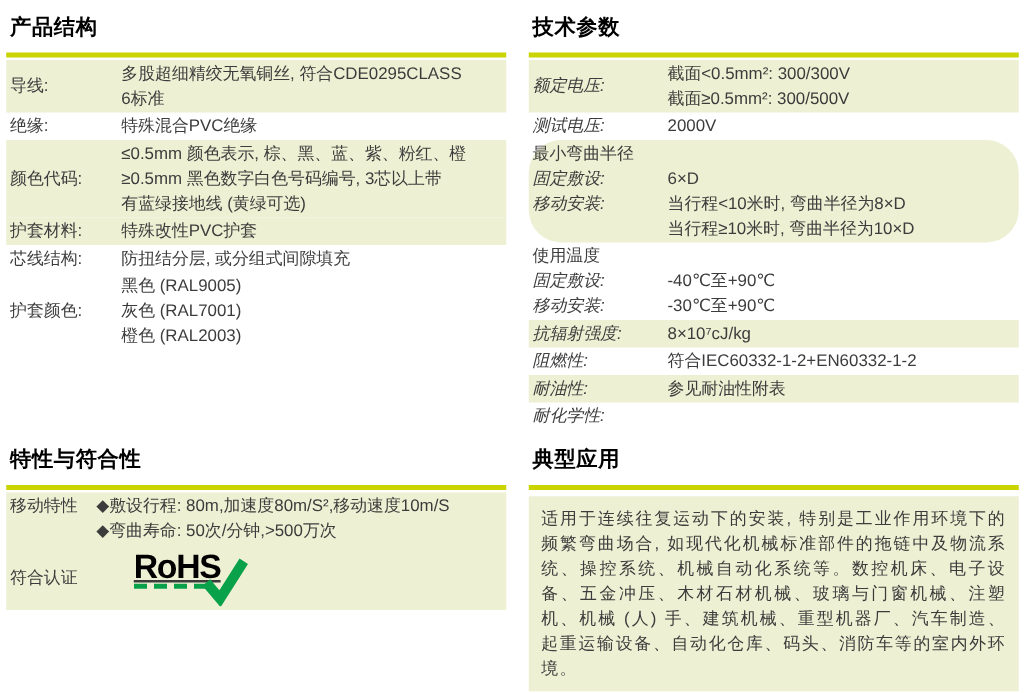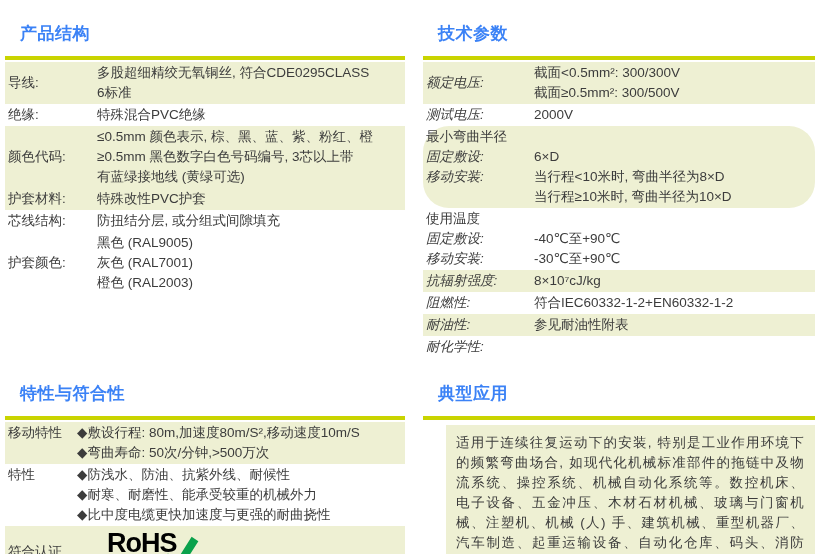--- a/index.html
+++ b/index.html
@@ -9,42 +9,42 @@
     color:var(--text,#3c3c3c);
   }
   .page{
     box-sizing:border-box;width:822px;height:554px;
     display:grid;grid-template-columns:400px 392px;column-gap:18px;
     padding:12px 7px 0 5px;align-content:start;
   }
   .sec{min-width:0;}
   .sec.bottom{margin-top:14px;}
   .title{
-    font-size:17px;font-weight:700;color:#3b82f6;margin:12px;
+    font-size:17px;font-weight:700;color:#000000;margin:0;
     padding-left:3px;line-height:20px;letter-spacing:.5px;
   }
   .rule{height:4px;background:var(--accent-underline,#c9d400);margin:10px 0 2px 0;}
   .row{display:flex;line-height:20px;font-size:13.5px;padding:1px 3px;}
   .hl{background:var(--row-highlight,#eef0d3);}
   .lbl{flex:none;align-self:center;}
   .sec-ps .lbl{width:89px;}
   .sec-tp .lbl{width:108px;font-style:italic;}
   .sec-fc .lbl{width:69px;align-self:flex-start;}
   .sec-fc .row-cert .lbl{align-self:center;}
   .val{flex:1;min-width:0;}
   .ln{display:block;}
   .grp{line-height:20px;font-size:13.5px;padding:1px 3px;border-radius:26px;}
   .grp-h{display:block;}
   .pair{display:flex;}
   .pair .lbl{width:108px;flex:none;align-self:flex-start;}
   .apps{
     background:var(--row-highlight,#eef0d3);
     margin-top:5px;padding:8px 10px;min-height:138px;
     font-size:13.5px;line-height:20px;letter-spacing:1.2px;
-    text-align:justify;color:var(--text,#3c3c3c);margin-left:23px;
+    text-align:justify;color:var(--text,#3c3c3c);
   }
   .row-cert{padding:4px 3px;}
   .rohs{position:relative;display:block;width:110px;height:44px;margin-left:30px;text-decoration:underline;}
   .rohs-text{
     display:block;font-weight:800;font-size:27px;line-height:26px;
     color:#000;letter-spacing:-1px;
   }
   .rohs-dashes{
     display:block;width:64px;height:4px;margin-top:1px;
     background:repeating-linear-gradient(90deg,
@@ -180,28 +180,20 @@
 
   <section class="sec sec-fc bottom">
     <h2 class="title">特性与符合性</h2>
     <div class="rule"></div>
     <div>
       <div class="row hl">
         <span class="lbl">移动特性</span>
         <span class="val">
           <span class="ln">◆敷设行程: 80m,加速度80m/S²,移动速度10m/S</span>
           <span class="ln">◆弯曲寿命: 50次/分钟,&gt;500万次</span>
-        </span>
-      </div>
-      <div class="row">
-        <span class="lbl">特性</span>
-        <span class="val">
-          <span class="ln">◆防浅水、防油、抗紫外线、耐候性</span>
-          <span class="ln">◆耐寒、耐磨性、能承受较重的机械外力</span>
-          <span class="ln">◆比中度电缆更快加速度与更强的耐曲挠性</span>
         </span>
       </div>
       <div class="row hl row-cert">
         <span class="lbl">符合认证</span>
         <span class="val">
           <span class="rohs">
             <span class="rohs-text">RoHS</span>
             <span class="rohs-dashes"></span>
             <svg class="rohs-check" width="38" height="40" viewBox="0 0 38 40">
               <path d="M4 21 L15 34 L34 4" fill="none" stroke-width="8" stroke-linecap="butt" stroke-linejoin="miter"></path>

